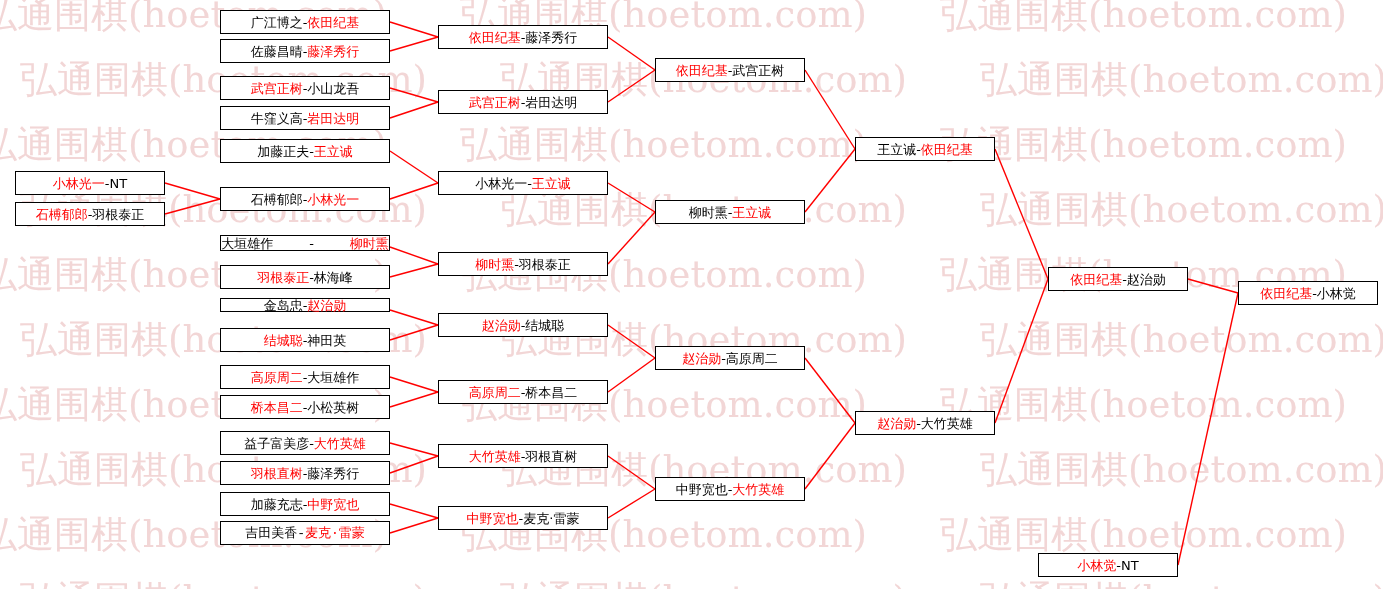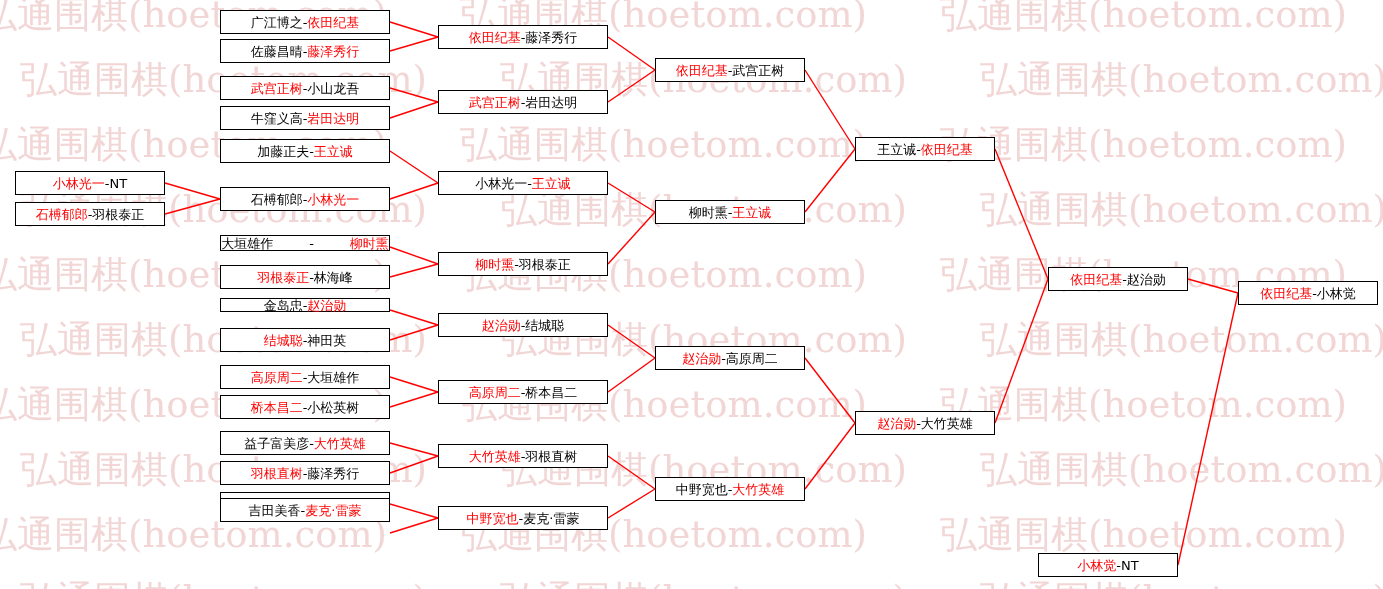--- a/index.html
+++ b/index.html
@@ -204,21 +204,21 @@
     <div class="node" style="left: 220px; top: 461px; width: 170px; height: 24px;">
       <span class="w">羽根直树</span>
       <span class="sep">-</span>
       <span class="l">藤泽秀行</span>
     </div>
     <div class="node" style="left: 220px; top: 492px; width: 170px; height: 24px;">
       <span class="l">加藤充志</span>
       <span class="sep">-</span>
       <span class="w">中野宽也</span>
     </div>
-    <div class="node" style="left: 220px; top: 498px; width: 170px; height: 24px;">
+    <div class="node" style="left: 220px; top: 521px; width: 170px; height: 24px; font-family: Liberation Mono, monospace;">
       <span class="l">吉田美香</span>
       <span class="sep">-</span>
       <span class="w">麦克·雷蒙</span>
     </div>
     <div class="node" style="left: 15px; top: 171px; width: 150px; height: 24px;">
       <span class="w">小林光一</span>
       <span class="sep">-</span>
       <span class="l">NT</span>
     </div>
     <div class="node" style="left: 15px; top: 202px; width: 150px; height: 24px;">

